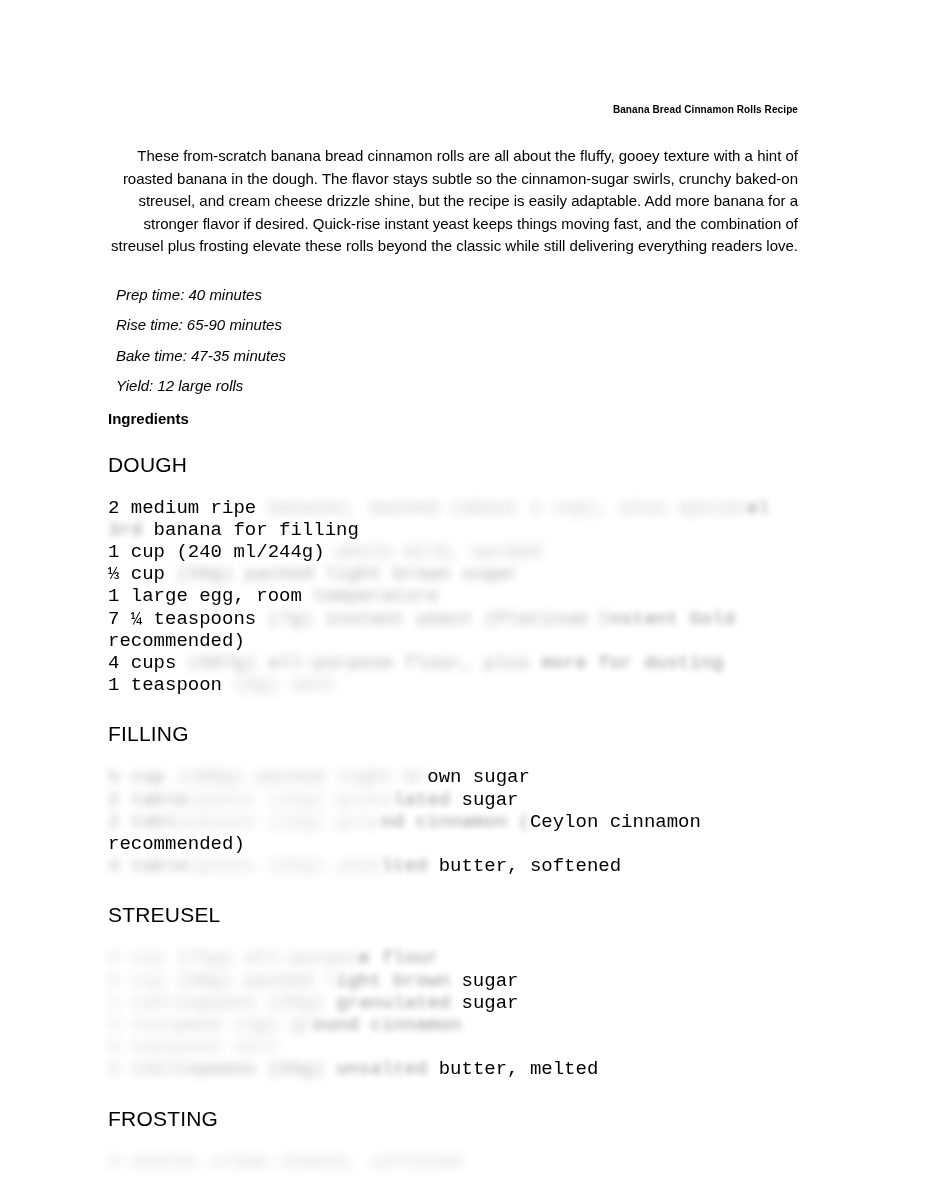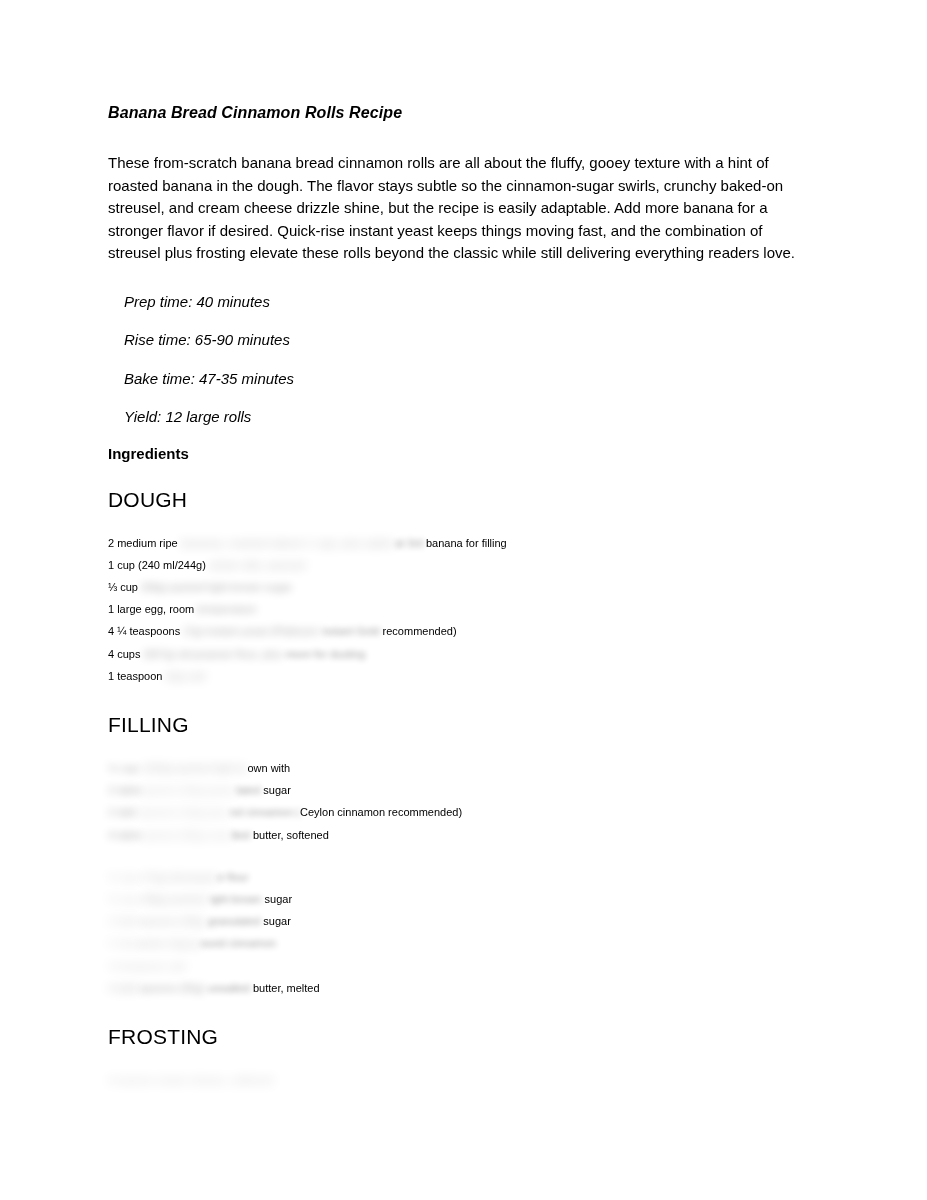--- a/index.html
+++ b/index.html
@@ -19,58 +19,58 @@
     background: #ffffff;
     overflow: hidden;
   }
   .content {
     position: absolute;
     left: 108px;
     top: 104px;
     width: 690px;
   }
   .doc-title {
-    text-align: left;
-    font-size: 16px;
+    text-align: right;
+    font-size: 10px;
     font-weight: bold;
     margin: 0 0 30px 0;
     letter-spacing: 0.1px;
-    font-style: italic;
   }
   .intro {
     font-size: 15px;
     line-height: 22.6px;
     margin: 0 0 26px 0;
-    text-align: left;
+    text-align: right;
   }
   .meta-line {
     font-size: 15px;
     font-style: italic;
     line-height: 22.4px;
-    margin: 16px;
+    margin: 8px;
   }
   .section-head {
     font-size: 15px;
     font-weight: bold;
     margin: 12px 0 0 0;
   }
   .sub-head {
     font-size: 21px;
     margin: 26px 0 0 0;
     letter-spacing: 0.2px;
   }
   .list {
     margin: 20px 0 0 0;
     padding: 0;
     list-style: none;
   }
   .list li {
-    font-size: 11px;
+    font-size: 19px;
     line-height: 22.2px;
     white-space: pre-wrap;
+    font-family: Liberation Mono, monospace;
   }
   
   .blur-1 { filter: blur(3.2px); opacity: 0.42; }
   .blur-2 { filter: blur(4.2px); opacity: 0.34; }
   .blur-3 { filter: blur(5.2px); opacity: 0.26; }
   .blur-4 { filter: blur(6.0px); opacity: 0.20; }
   .meta-block { margin-top: 26px; }
 </style>
 </head>
 <body>
@@ -91,31 +91,32 @@
 
     <h2 class="section-head">Ingredients</h2>
 
     <div id="sections-container">
         <div class="sub-head">DOUGH</div>
         <ul class="list">
           <li><span>2 medium ripe </span><span class="blur-3">bananas, mashed (about 1 cup), plus option</span><span class="blur-1">al 3rd </span><span>banana for filling</span></li>
           <li><span>1 cup (240 ml/244g) </span><span class="blur-3">whole milk, warmed</span></li>
           <li><span>⅓ cup </span><span class="blur-2">(58g) packed light brown sugar</span></li>
           <li><span>1 large egg, room </span><span class="blur-2">temperature</span></li>
-          <li><span>4 ¼ teaspoons </span><span class="blur-2">(7g) instant yeast (Platinum I</span><span class="blur-1">nstant Gold </span><span>recommended)</span></li>
+          <li><span>7 ¼ teaspoons </span><span class="blur-2">(7g) instant yeast (Platinum I</span><span class="blur-1">nstant Gold </span><span>recommended)</span></li>
           <li><span>4 cups </span><span class="blur-2">(567g) all-purpose flour, plus </span><span class="blur-1">more for dusting</span></li>
           <li><span>1 teaspoon </span><span class="blur-3">(6g) salt</span></li>
         </ul>
         <div class="sub-head">FILLING</div>
         <ul class="list">
-          <li><span class="blur-2">½ cup </span><span class="blur-3">(100g) packed light br</span><span>own with</span></li>
+          <li><span class="blur-2">½ cup </span><span class="blur-3">(100g) packed light br</span><span>own sugar</span></li>
           <li><span class="blur-2">2 table</span><span class="blur-4">spoons (25g) granu</span><span class="blur-1">lated </span><span>sugar</span></li>
           <li><span class="blur-2">2 tabl</span><span class="blur-4">espoons (16g) grou</span><span class="blur-1">nd cinnamon (</span><span>Ceylon cinnamon recommended)</span></li>
           <li><span class="blur-2">4 table</span><span class="blur-4">spoons (55g) unsa</span><span class="blur-1">lted </span><span>butter, softened</span></li>
         </ul>
+        <div class="sub-head">STREUSEL</div>
         <ul class="list">
           <li><span class="blur-4">½ cup </span><span class="blur-3">(71g) all-purpos</span><span class="blur-1">e flour</span></li>
           <li><span class="blur-4">⅓ cup</span><span class="blur-3"> (58g) packed l</span><span class="blur-1">ight brown </span><span>sugar</span></li>
           <li><span class="blur-4">2 table</span><span class="blur-3">spoons (25g) </span><span class="blur-1">granulated </span><span>sugar</span></li>
           <li><span class="blur-4">½ teas</span><span class="blur-3">poon (1g) gr</span><span class="blur-1">ound cinnamon</span></li>
           <li><span class="blur-4">⅛ teaspoon salt</span></li>
           <li><span class="blur-3">4 table</span><span class="blur-2">spoons (55g) </span><span class="blur-1">unsalted </span><span>butter, melted</span></li>
         </ul>
         <div class="sub-head">FROSTING</div>
         <ul class="list">

